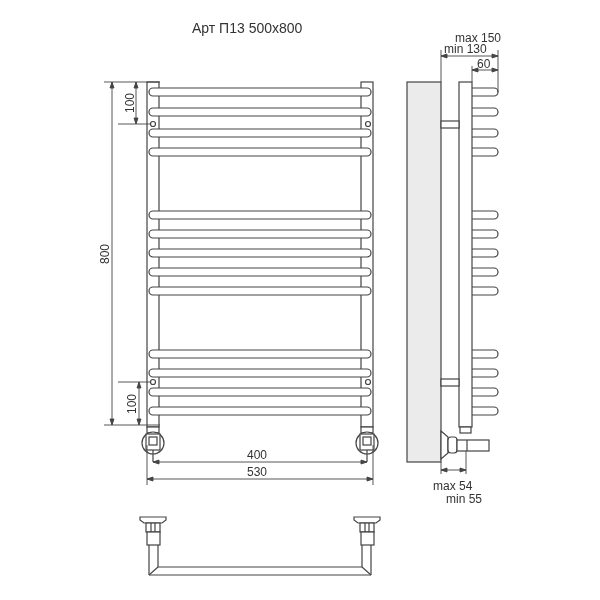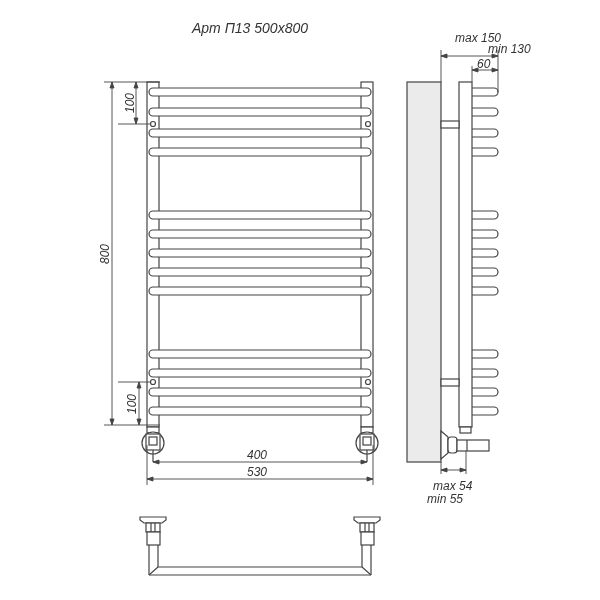--- a/index.html
+++ b/index.html
@@ -1,17 +1,17 @@
 <!DOCTYPE html>
 <html><head>
 <meta charset="utf-8">
 <style>
   html, body { margin: 0; padding: 0; background: #ffffff; }
   body { width: 600px; height: 600px; overflow: hidden; font-family: "Liberation Sans", sans-serif; }
-  #stage { position: relative; width: 517px; height: 600px; font-style: italic; }
+  #stage { position: relative; width: 517px; height: 600px; }
   svg { position: absolute; left: 0; top: 0; }
   .lbl { position: absolute; font-family: "Liberation Sans", sans-serif; color: #333; font-size: 12px; line-height: 12px; white-space: nowrap; }
   .title { font-size: 14px; left: 192px; top: 22px; color: #333; }
   .rot { transform: rotate(-90deg); transform-origin: center center; }
 </style>
 </head>
 <body>
 
 <div id="stage">
 
@@ -186,17 +186,17 @@
     </g>
   </svg>
 
   <div class="lbl rot" style="left:90px; top:248px; width:30px; text-align:center;">800</div>
   <div class="lbl rot" style="left:115px; top:97px; width:30px; text-align:center;">100</div>
   <div class="lbl rot" style="left:117px; top:398px; width:30px; text-align:center;">100</div>
   <div class="lbl" style="left:247px; top:449px;">400</div>
   <div class="lbl" style="left:247px; top:466px;text-align:center;">530</div>
 
   <div class="lbl" style="left:444px; top:32px;padding-left:11px;">max 150</div>
-  <div class="lbl" style="left:444px; top:43px;margin-left:44px;">min 130</div>
+  <div class="lbl" style="left:444px; top:43px;">min 130</div>
   <div class="lbl" style="left:477px; top:58px;text-align:center;">60</div>
   <div class="lbl" style="left:433px; top:480px;">max 54</div>
-  <div class="lbl" style="left:427px; top:493px;">min 55</div>
+  <div class="lbl" style="left:446px; top:493px;">min 55</div>
 </div>
 
 </body></html>

